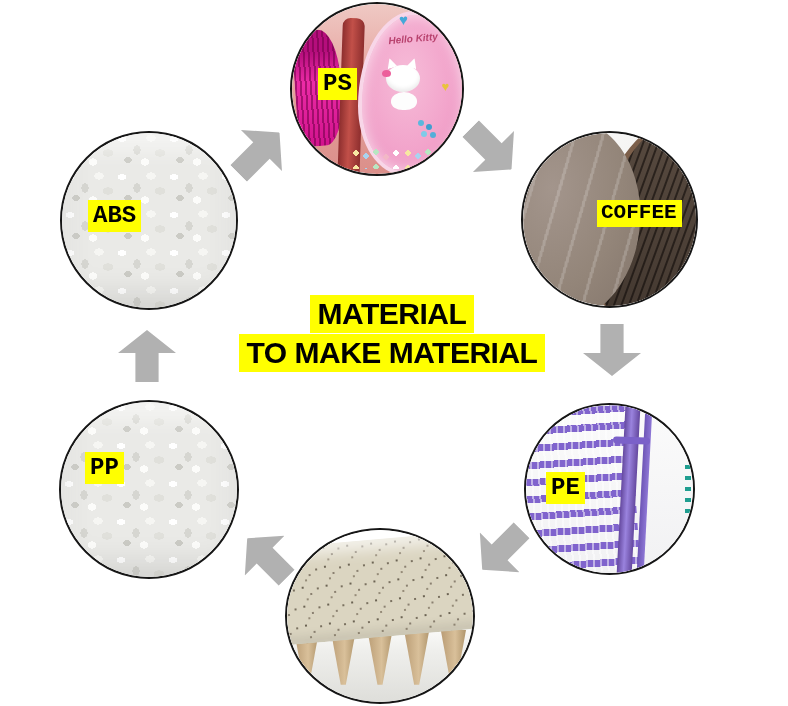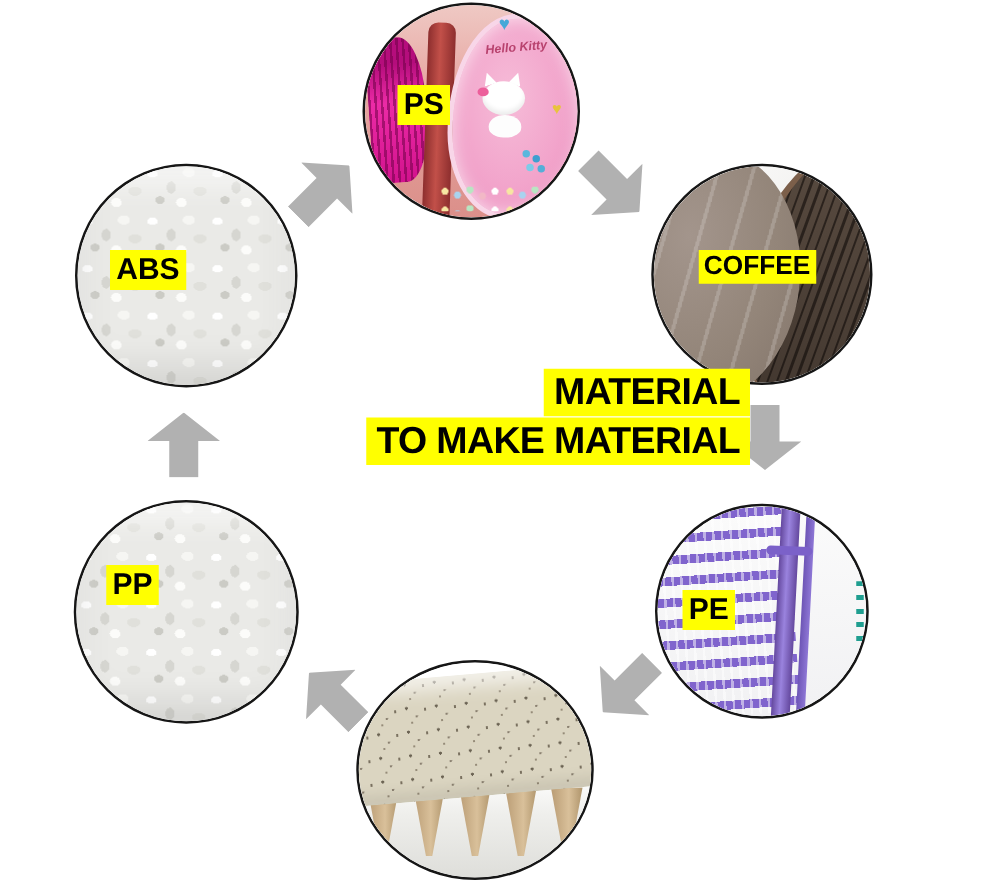--- a/index.html
+++ b/index.html
@@ -92,27 +92,27 @@
       radial-gradient(circle 1.2px at 20px 6px, #7a7160 90%, transparent 100%),
       radial-gradient(circle 1px   at 9px 16px, #958b78 90%, transparent 100%);
     background-size:24px 19px;
     box-shadow:inset 0 10px 14px rgba(255,255,255,.65), inset 0 -8px 10px rgba(0,0,0,.08);}
   .ws-teeth{left:2%;top:58%;width:96%;height:32%;display:flex;gap:5px;}
   .tooth{flex:1;clip-path:polygon(10% 0,90% 0,58% 100%,42% 100%);
     background:linear-gradient(90deg,#b3956d,#d9c09a 55%,#a4895f);}
 
   
   .tag{position:absolute;background:var(--highlight,#ffff00);color:var(--text,#000);
-    font-weight:bold;line-height:1.15;padding:2px 5px;white-space:nowrap;z-index:5;}
+    font-weight:bold;line-height:1.15;padding:2px 5px;white-space:nowrap;z-index:5;font-family:Liberation Mono, monospace;}
   .tag-big{font-size:24px;}
-  .tag-coffee{font-size:21px;padding:10px;background:transparent;}
+  .tag-coffee{font-size:21px;padding:10px;background:transparent;margin-left:38px;}
   .tag-coffee span{display:table;background:var(--highlight,#ffff00);padding:1px 5px 2px 4px;margin-bottom:1px;}
 
   
-  .title{position:absolute;left:160px;top:295px;width:440px;text-align:right;z-index:4;}
+  .title{position:absolute;left:172px;top:295px;width:440px;text-align:center;z-index:4;}
   .title span{display:inline-block;background:var(--highlight,#ffff00);color:var(--text,#000);
     font-weight:bold;font-size:30px;letter-spacing:-.5px;line-height:36px;padding:1px 8px;margin-bottom:1px;}
 
   
   .arrow{position:absolute;background:var(--arrow,#b1b1b1);
     clip-path:polygon(50% 0,100% 44%,70% 44%,70% 100%,30% 100%,0 44%,30% 44%);z-index:3;}
   .arrow{clip-path:polygon(50% 0,100% 44%,70% 44%,70% 100%,30% 100%,30% 44%,0 44%);}
 </style>
 </head>
 <body>

